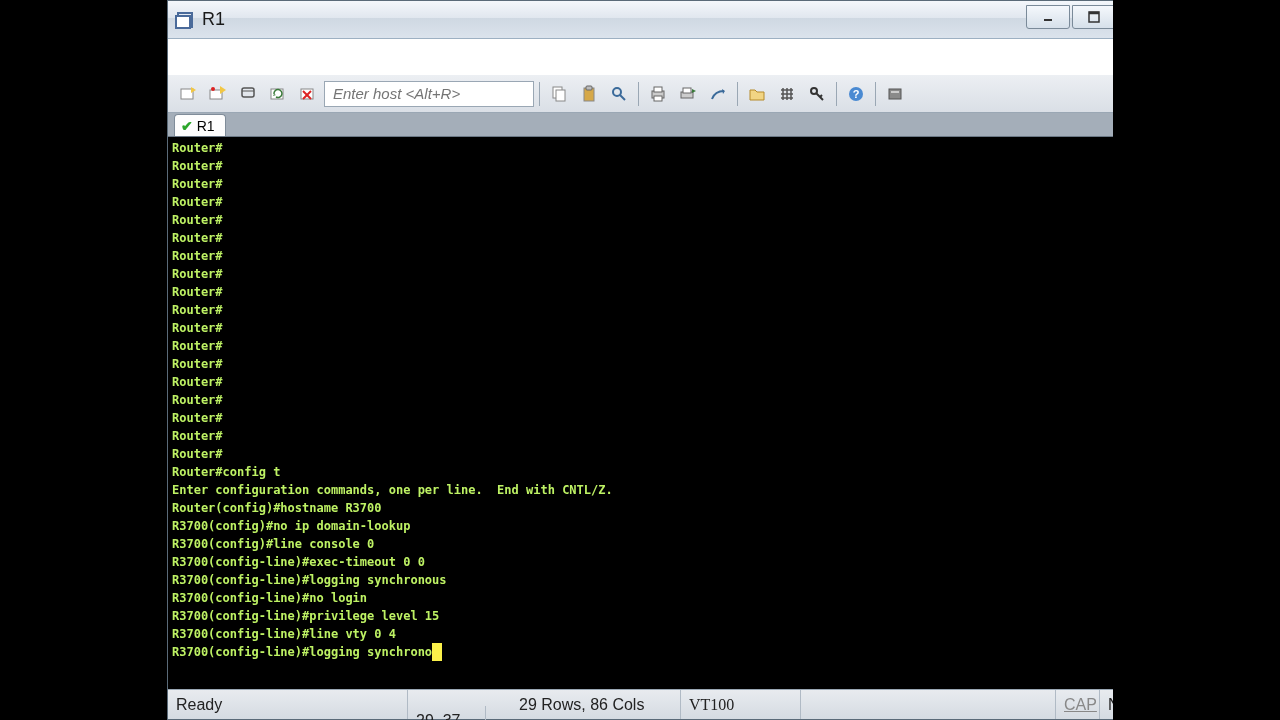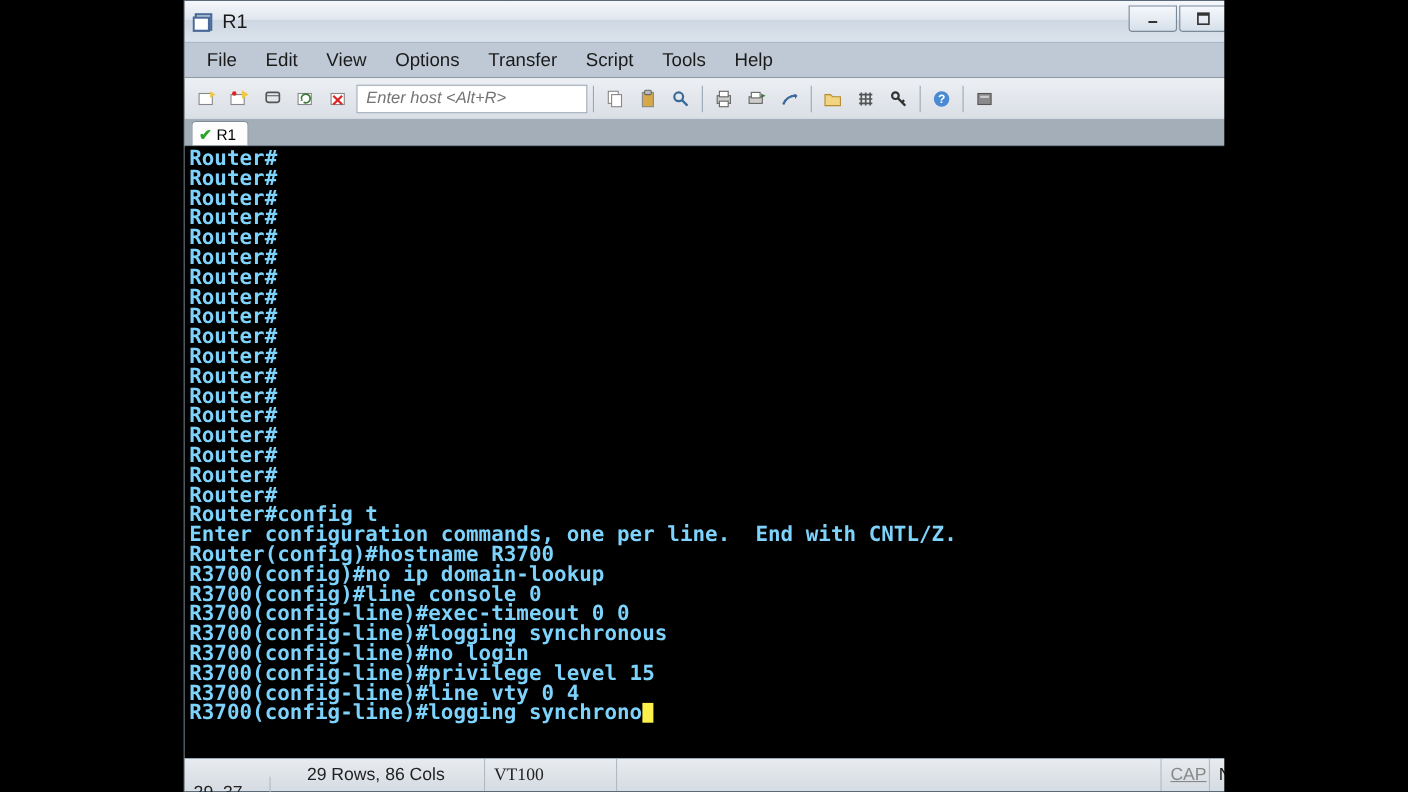--- a/index.html
+++ b/index.html
@@ -87,20 +87,21 @@
     border-radius: 3px;
   }
   .toolbar {
     height: 38px;
     background: linear-gradient(180deg, #eceff3 0%, #dadfe6 100%);
     border-bottom: 1px solid #9aa7b4;
     display: flex;
     align-items: center;
     padding: 0 6px;
     gap: 2px;
+    margin-top: 36px;
   }
   .tb-btn {
     width: 28px; height: 28px;
     display: flex; align-items: center; justify-content: center;
     border-radius: 3px;
     cursor: pointer;
   }
   .tb-sep { width: 1px; height: 24px; background: #9aa7b4; margin: 0 3px; }
   .tb-chev { width: 12px; height: 28px; display:flex; align-items:flex-end; justify-content:center; padding-bottom:3px; margin-left:auto;}
   .host-input {
@@ -136,23 +137,23 @@
   .tab .check { color: #2aa52a; font-weight: bold; font-size:14px; }
   .terminal-wrap {
     flex: 1;
     display: flex;
     background: #000;
     position: relative;
   }
   .terminal {
     flex: 1;
     background: #000;
-    color: #7dd3fc;
+    color: #bef264;
     font-family: "Lucida Console", Consolas, monospace;
-    font-size: 19px;
+    font-size: 12px;
     line-height: 18px;
     padding: 2px 4px;
     white-space: pre;
     overflow: hidden;
     font-weight: bold;
   }
   .term-line { height: 18px; }
   .cursor {
     display: inline-block;
     width: 10px;
@@ -226,30 +227,20 @@
       </div>
       <div class="win-btn close">
         <svg viewBox="0 0 14 14">
             <line x1="3" y1="3" x2="11" y2="11" stroke="#fff" stroke-width="2"></line>
             <line x1="11" y1="3" x2="3" y2="11" stroke="#fff" stroke-width="2"></line>
           </svg>
       </div>
     </div>
   </div>
 
-  <div class="menubar">
-    <span class="menu-item">File</span>
-    <span class="menu-item">Edit</span>
-    <span class="menu-item">View</span>
-    <span class="menu-item">Options</span>
-    <span class="menu-item">Transfer</span>
-    <span class="menu-item">Script</span>
-    <span class="menu-item">Tools</span>
-    <span class="menu-item">Help</span>
-  </div>
 
   <div class="toolbar">
     <div class="tb-btn">
         <svg width="20" height="20" viewBox="0 0 20 20">
           <rect x="3" y="5" width="12" height="10" fill="#fff" stroke="#888"></rect>
           <path d="M13 3 l5 3 l-5 3 z" fill="#f2c744"></path>
         </svg>
       </div>
     <div class="tb-btn">
         <svg width="20" height="20" viewBox="0 0 20 20">
@@ -383,20 +374,21 @@
       </div>
       <div class="vs-btn">
           <svg width="10" height="10" viewBox="0 0 10 10">
             <path d="M2 3 l3 3 l3 -3 z" fill="#666"></path>
           </svg>
         </div>
     </div>
   </div>
 
   <div class="statusbar">
+    <div class="sb-cell sb-ready">Ready</div>
     <div class="sb-cell sb-pos">29, 37</div>
     <div class="sb-cell sb-dim">29 Rows, 86 Cols</div>
     <div class="sb-cell sb-emu">VT100</div>
     <div class="sb-cell sb-spacer"></div>
     <div class="sb-cell sb-cap">CAP</div>
     <div class="sb-cell sb-num">NUM</div>
     <div class="sb-cell sb-grip">
         <span>⋰</span>
       </div>
   </div>

